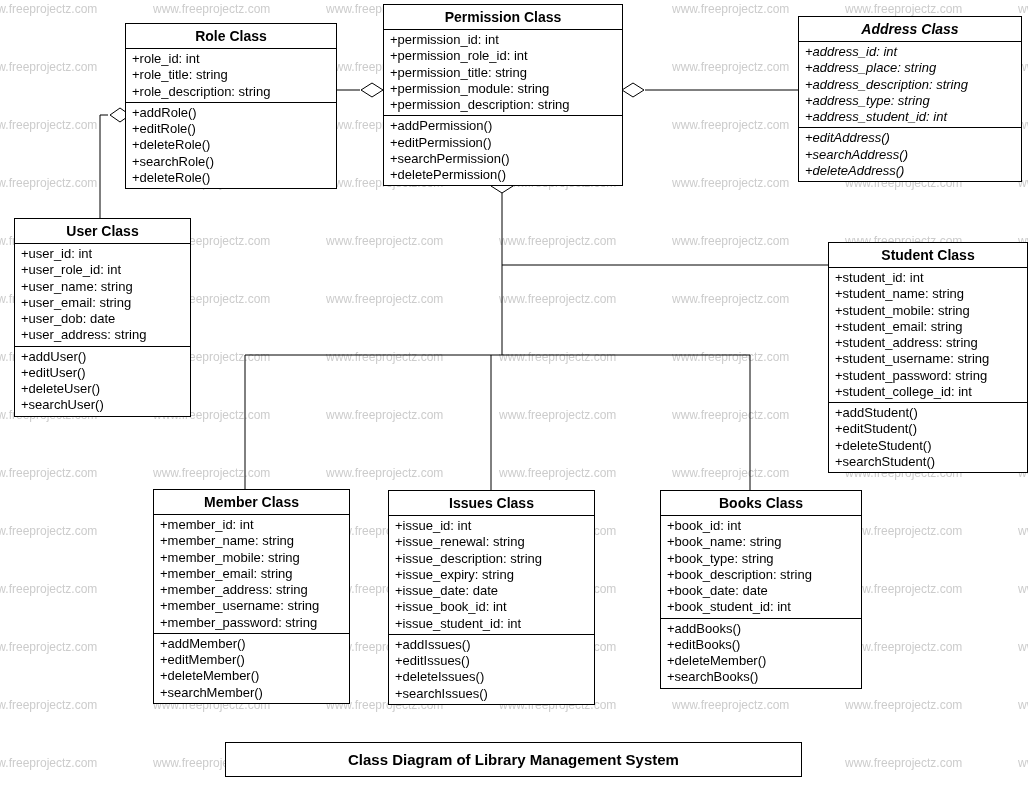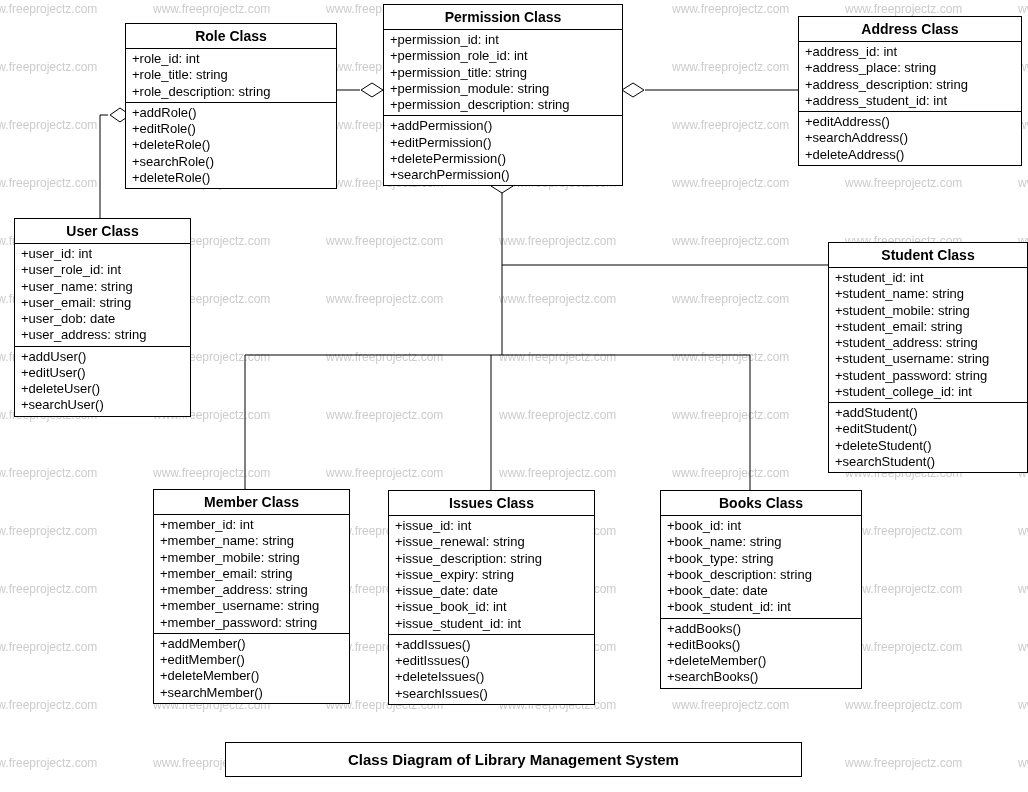--- a/index.html
+++ b/index.html
@@ -211,31 +211,32 @@
   <div class="class-section">
       <div class="attr">+permission_id: int</div>
       <div class="attr">+permission_role_id: int</div>
       <div class="attr">+permission_title: string</div>
       <div class="attr">+permission_module: string</div>
       <div class="attr">+permission_description: string</div>
     </div>
   <div class="class-section">
       <div class="attr">+addPermission()</div>
       <div class="attr">+editPermission()</div>
+      <div class="attr">+searchPermission()</div>
       <div class="attr">+deletePermission()</div>
-      <div class="attr">+searchPermission()</div>
-    </div>
-</div>
-
-<div class="class-box" style="left:798px; top:16px; width:222px;">
+    </div>
+</div>
+
+<div class="class-box" style="left:798px; top:16px; width:222px;font-style:italic;">
   <div class="class-title">Address Class</div>
   <div class="class-section">
       <div class="attr">+address_id: int</div>
       <div class="attr">+address_place: string</div>
       <div class="attr">+address_description: string</div>
+      <div class="attr">+address_type: string</div>
       <div class="attr">+address_student_id: int</div>
     </div>
   <div class="class-section">
       <div class="attr">+editAddress()</div>
       <div class="attr">+searchAddress()</div>
       <div class="attr">+deleteAddress()</div>
     </div>
 </div>
 
 <div class="class-box" style="left:14px; top:218px; width:175px;">

